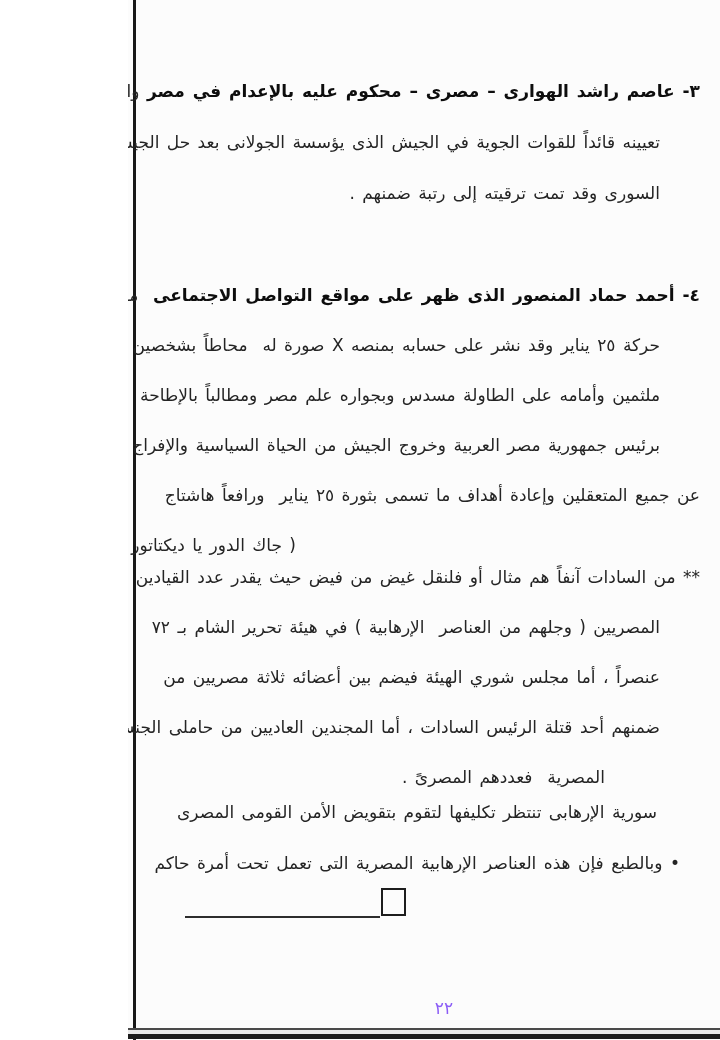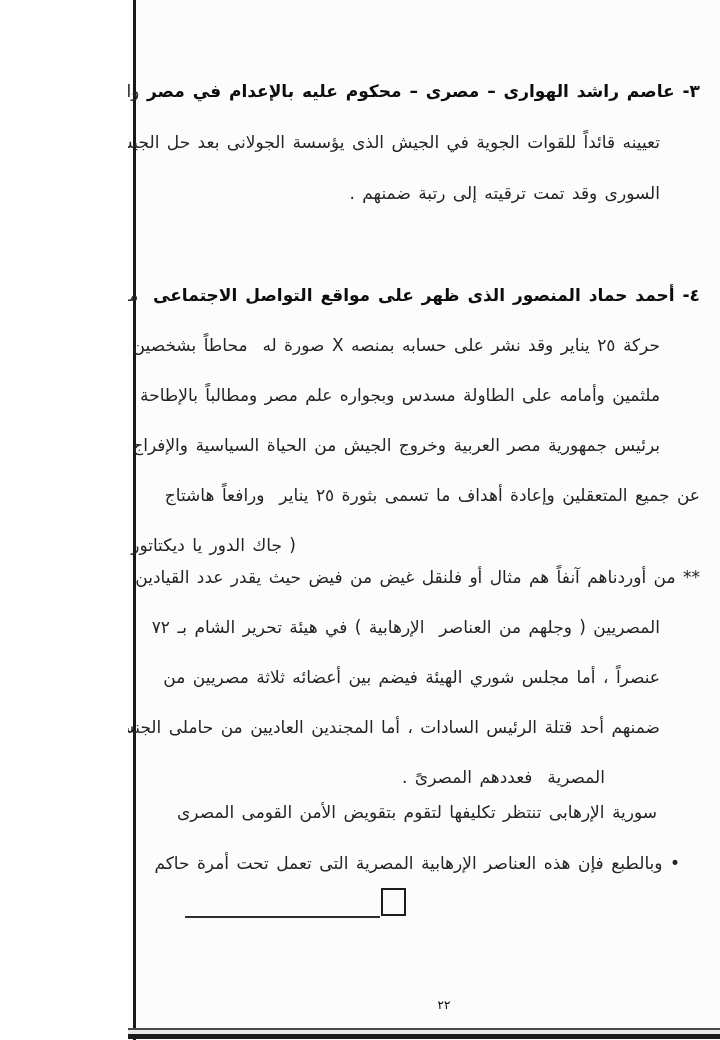--- a/index.html
+++ b/index.html
@@ -42,21 +42,21 @@
   #para4{top:270px;}
   #note{top:552px;}
   #bullet{top:787px;}
 
   
   .footnote-rule{position:absolute;left:57px;top:916px;width:195px;height:2px;background:#2d2d2d;}
   .footnote-box{position:absolute;left:253px;top:888px;width:21px;height:24px;border:2px solid #1d1d1d;background:transparent;}
 
   .page-number{
     position:absolute;left:40px;right:0;top:998px;
-    text-align:center;font-size:12px;color:#000000;
+    text-align:center;font-size:17px;color:#8b5cf6;
     font-family:"DejaVu Sans",sans-serif;
   }
 </style>
 </head>
 <body>
 
 <div id="page">
 
   <div class="left-border"></div>
 
@@ -69,21 +69,21 @@
   <div id="para4" class="textblock tight">
     <div class="line ind0"><span class="b">٤- أحمد حماد المنصور الذى ظهر على مواقع التواصل الاجتماعى</span><span>  معلناً تأسيس</span></div>
     <div class="line ind1">حركة ٢٥ يناير وقد نشر على حسابه بمنصه X صورة له  محاطاً بشخصين</div>
     <div class="line ind1">ملثمين وأمامه على الطاولة مسدس وبجواره علم مصر ومطالباً بالإطاحة</div>
     <div class="line ind1">برئيس جمهورية مصر العربية وخروج الجيش من الحياة السياسية والإفراج</div>
     <div class="line ind0">عن جميع المتعقلين وإعادة أهداف ما تسمى بثورة ٢٥ يناير  ورافعاً هاشتاج</div>
     <div class="line ind-jak">( جاك الدور يا ديكتاتور ) .</div>
   </div>
 
   <div id="note" class="textblock tight">
-    <div class="line ind0">** من أوردناهم آنفاً هم مثال أو فلنقل غيض من فيض حيث يقدر عدد القيادين</div>
+    <div class="line ind0">** من السادات آنفاً هم مثال أو فلنقل غيض من فيض حيث يقدر عدد القيادين</div>
     <div class="line ind1">المصريين ( وجلهم من العناصر  الإرهابية ) في هيئة تحرير الشام بـ ٧٢</div>
     <div class="line ind1">عنصراً ، أما مجلس شوري الهيئة فيضم بين أعضائه ثلاثة مصريين من</div>
     <div class="line ind1">ضمنهم أحد قتلة الرئيس السادات ، أما المجندين العاديين من حاملى الجنسية</div>
     <div class="line ind-note-last">المصرية  فعددهم المصرىً .</div>
   </div>
 
   <div id="bullet" class="textblock">
     <div class="line ind-bullet2">سورية الإرهابى تنتظر تكليفها لتقوم بتقويض الأمن القومى المصرى</div>
     <div class="line ind-bullet1">• وبالطبع فإن هذه العناصر الإرهابية المصرية التى تعمل تحت أمرة حاكم</div>
   </div>

